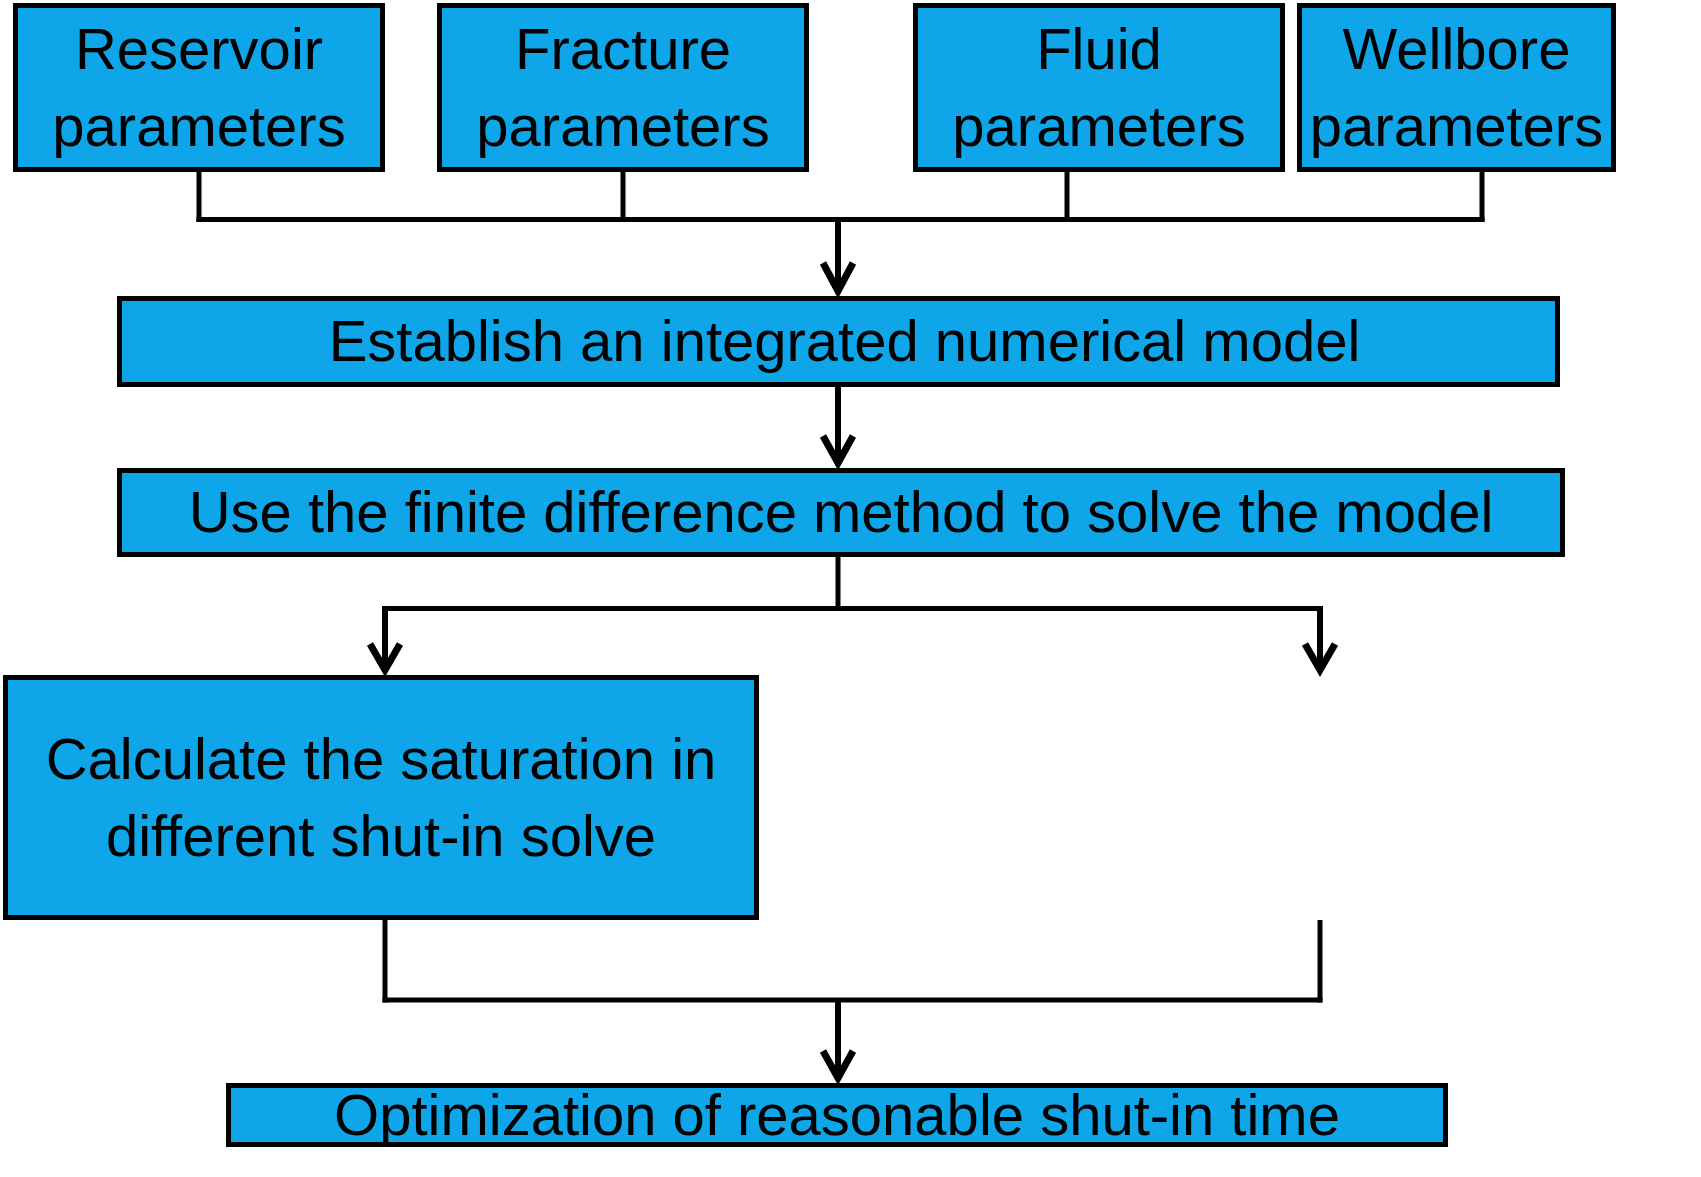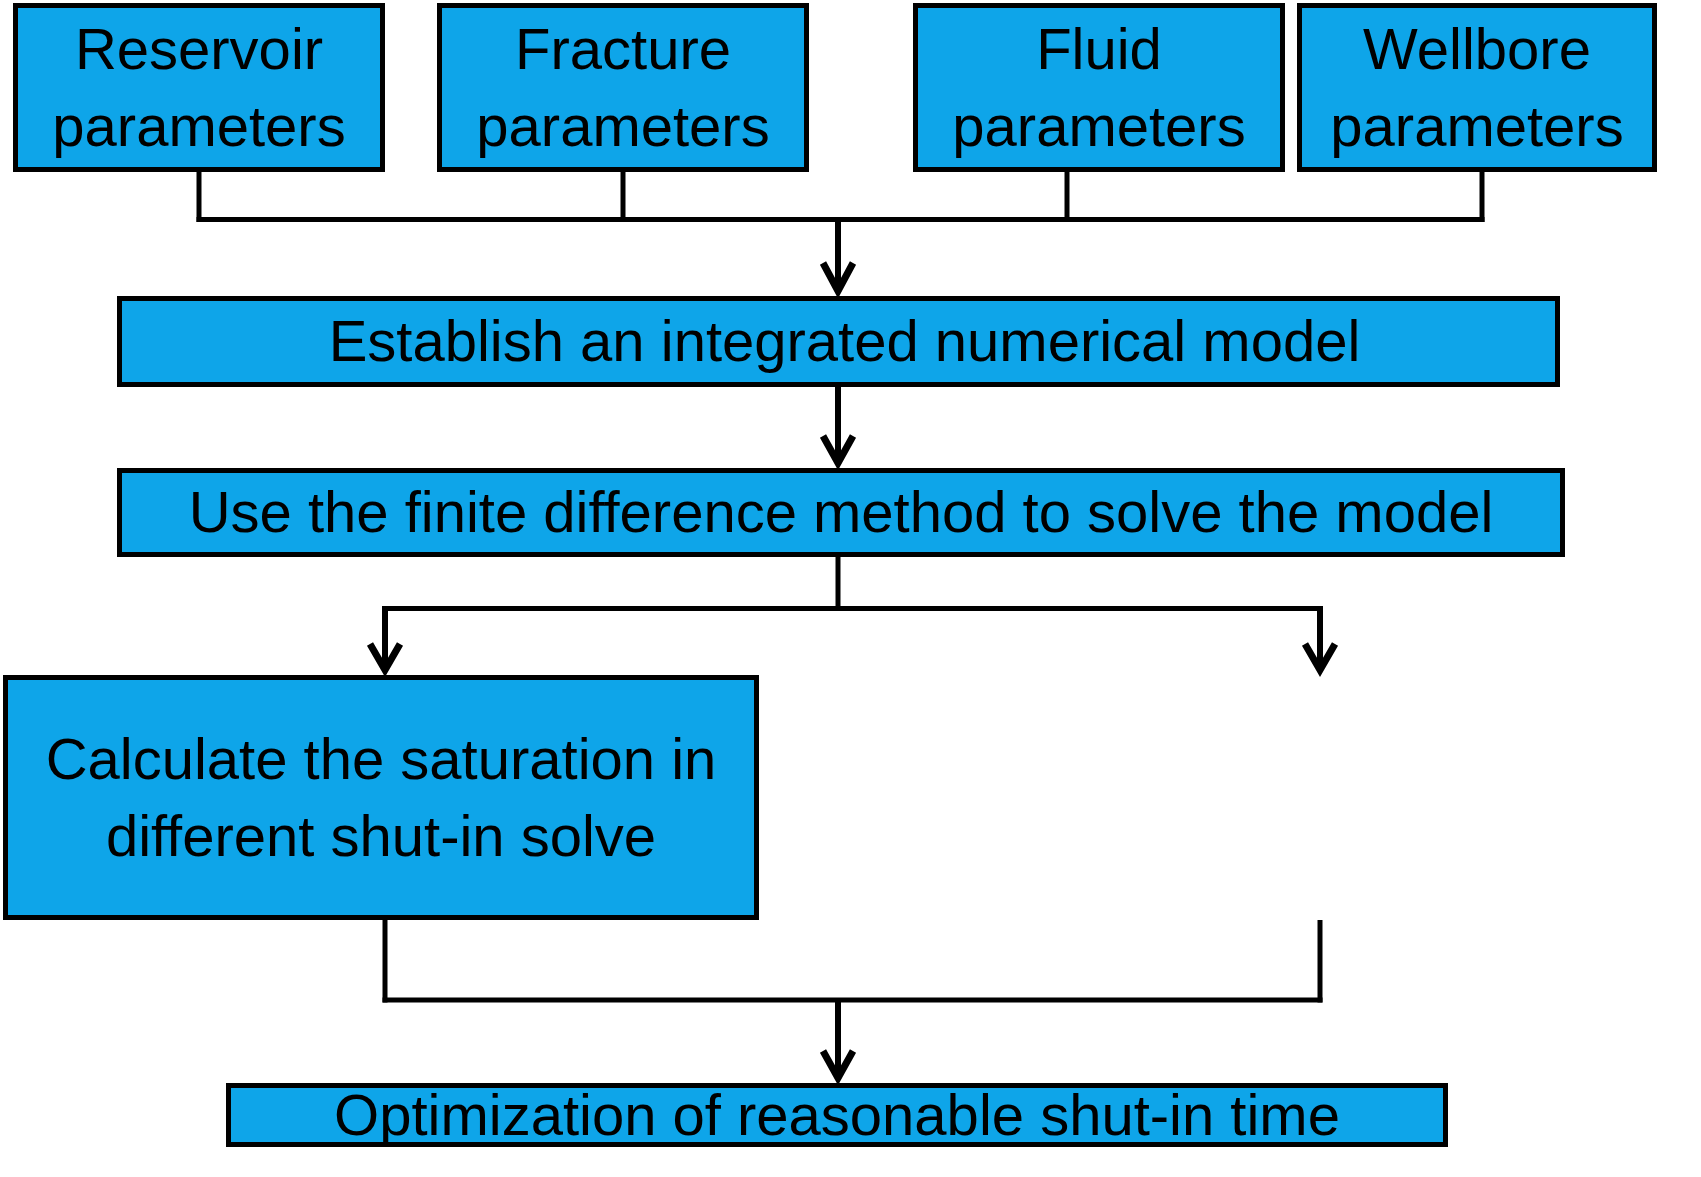--- a/index.html
+++ b/index.html
@@ -36,21 +36,21 @@
     font-size: 58px;
     line-height: 1.32;
     z-index: 1;
   }
   .node span { display: block; white-space: nowrap; }
 
   
   .n-reservoir { left: 13px;   top: 3px; width: 372px; height: 169px; }
   .n-fracture  { left: 437px;  top: 3px; width: 372px; height: 169px; }
   .n-fluid     { left: 881px;  top: 3px; width: 372px; height: 169px; margin-left: 32px; }
-  .n-wellbore  { left: 1297px; top: 3px; width: 360px; height: 169px; }
+  .n-wellbore  { left: 1297px; top: 3px; width: 319px; height: 169px; }
 
   
   .n-establish { left: 117px; top: 296px; width: 1443px; height: 91px; padding-left: 12px; }
   .n-solve     { left: 117px; top: 468px; width: 1448px; height: 89px; }
 
   
   .n-calc-sat  { left: 3px;   top: 675px; width: 756px; height: 245px; }
   .n-calc-oil  { left: 940px; top: 675px; width: 755px; height: 247px; }
 
   

